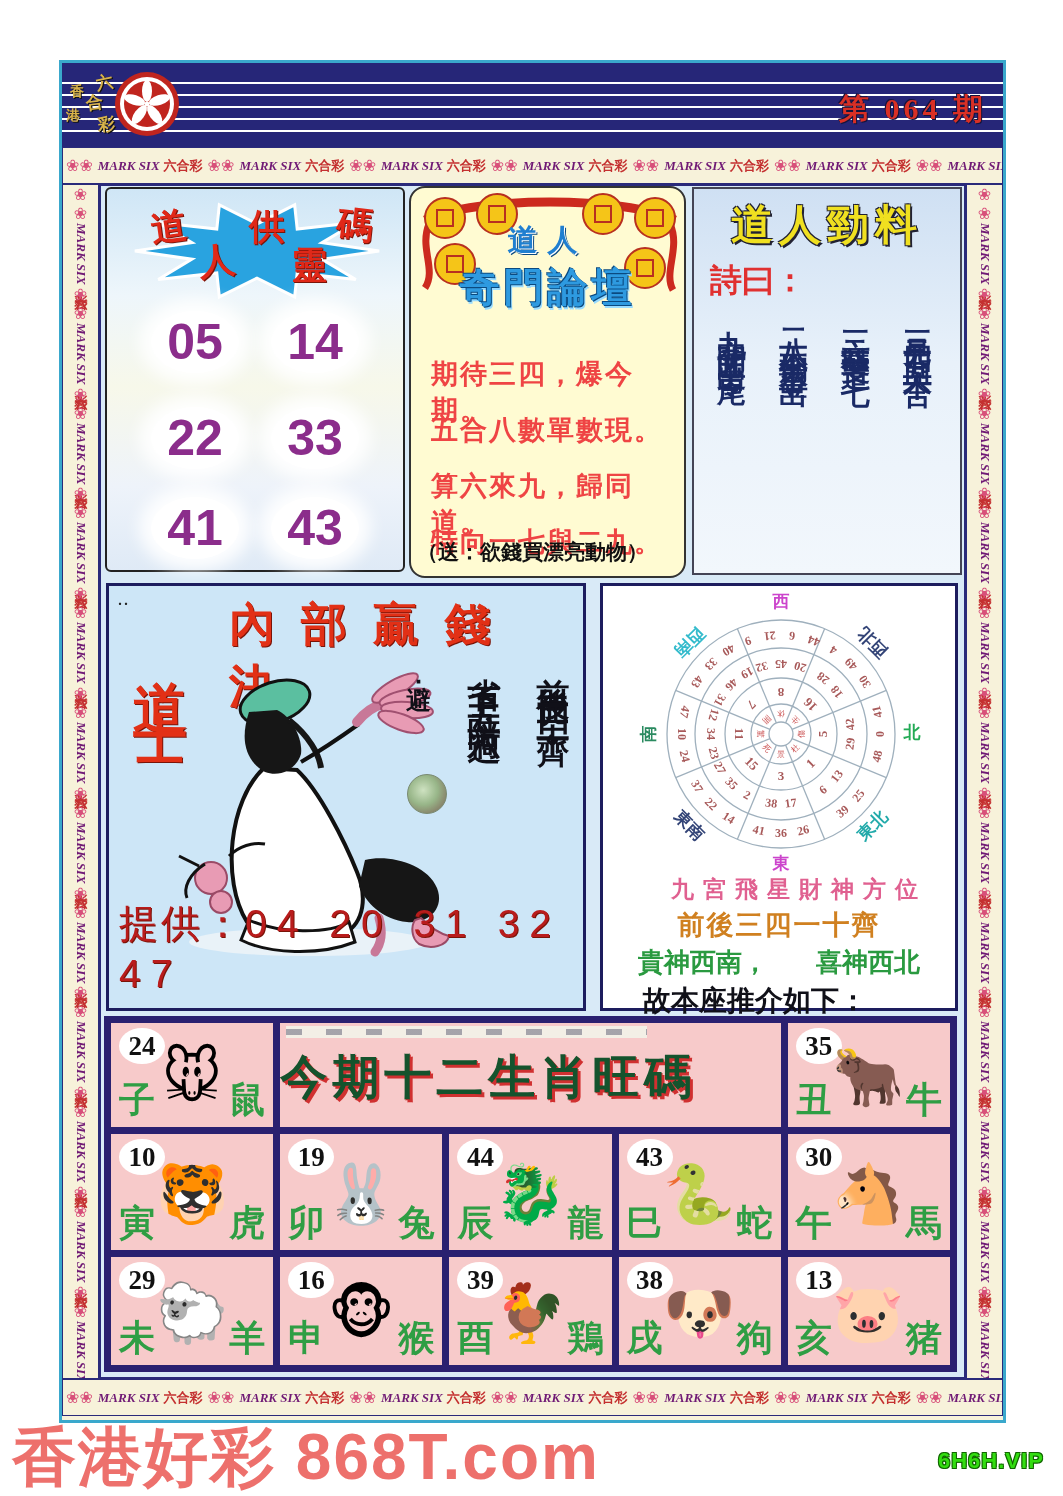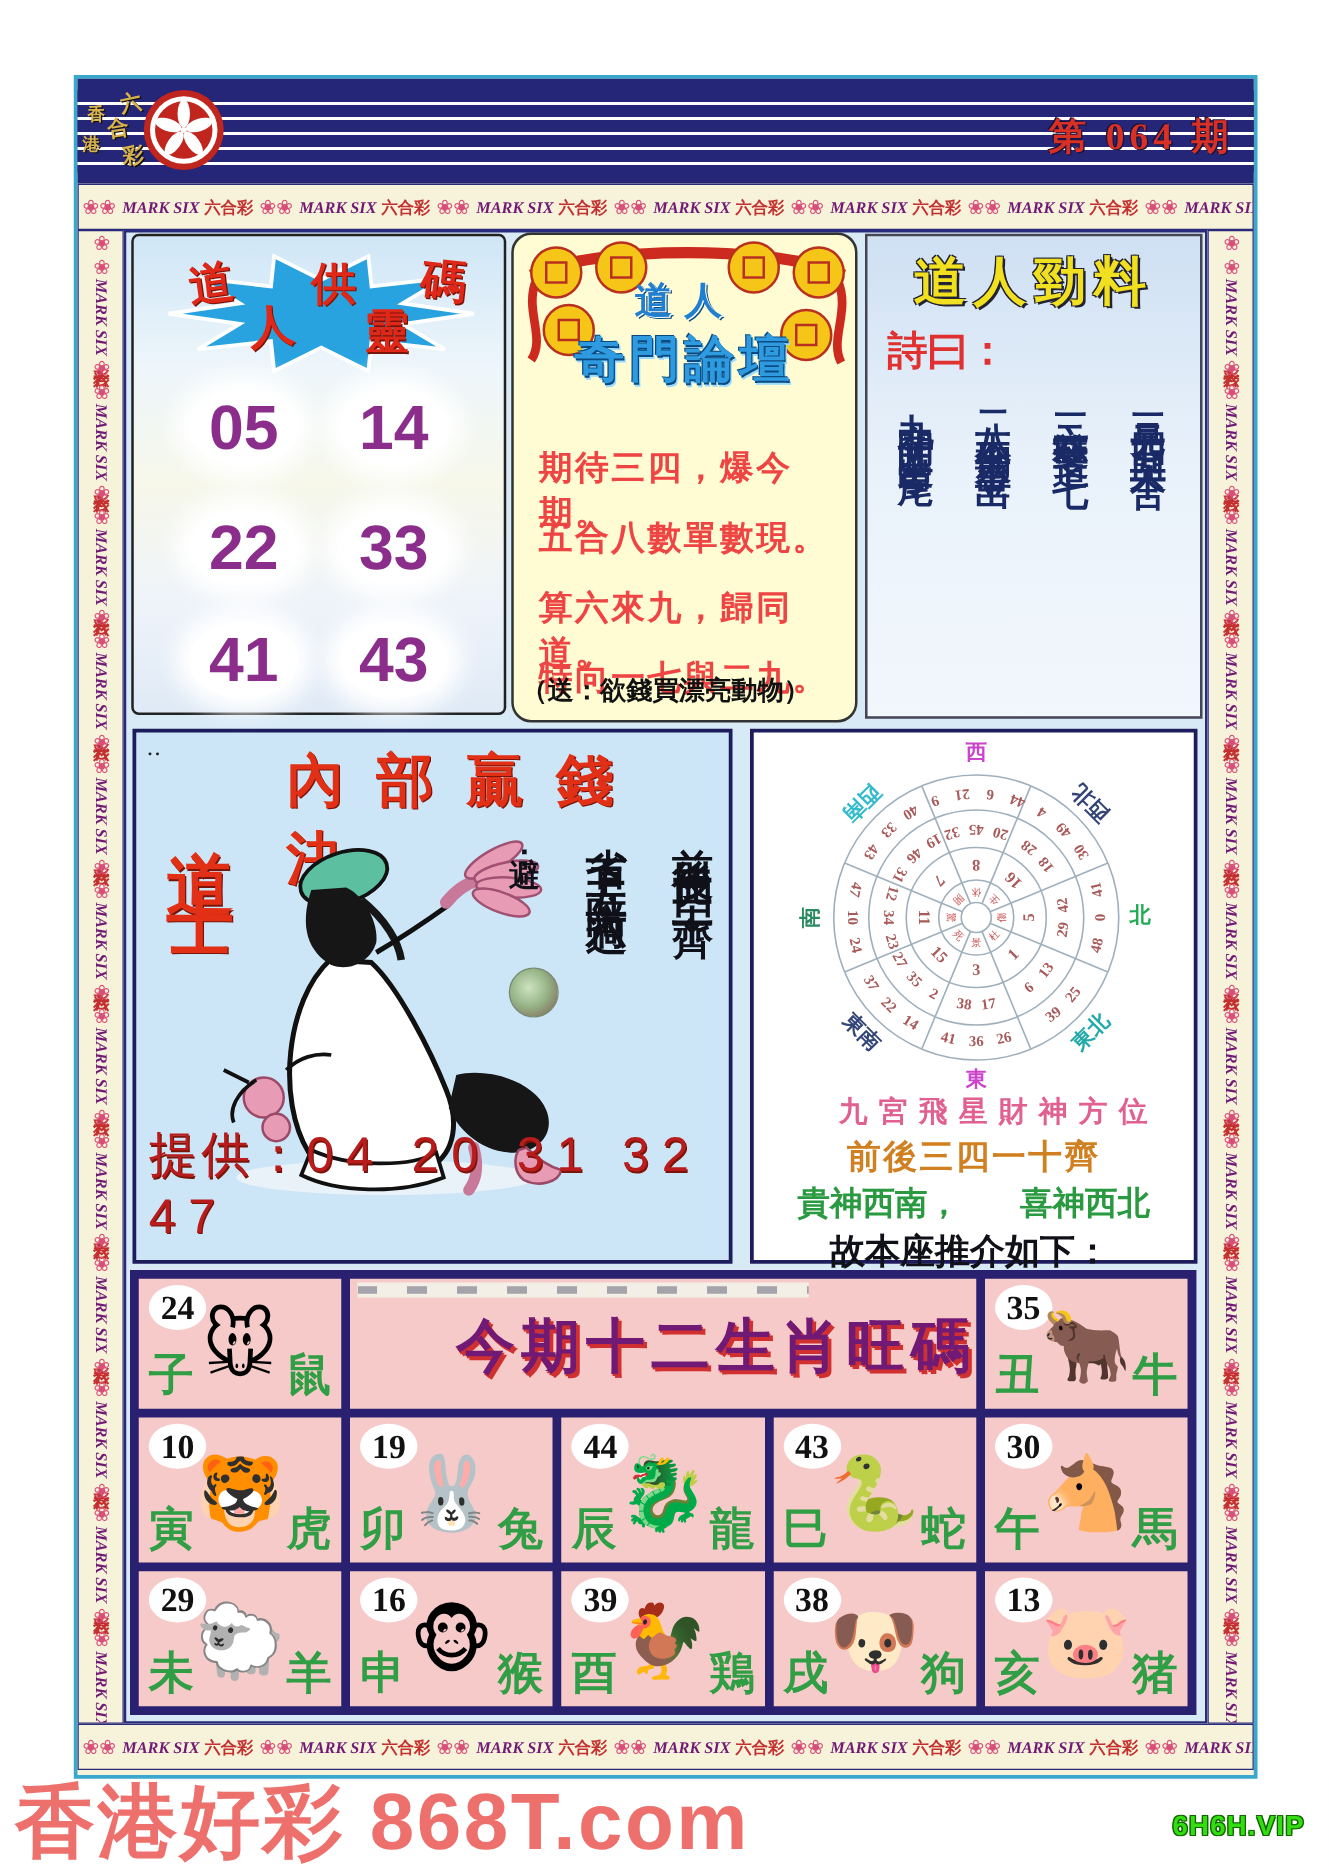--- a/index.html
+++ b/index.html
@@ -78,41 +78,41 @@
   #doc-tigong { position:absolute; left:10px; bottom:12px; color:#b91c1c; font-size:39px; font-weight:normal; letter-spacing:3px; text-shadow:1px 1px 0 #7a1408; }
   #doc-tigong .nums { font-family:"Liberation Sans",sans-serif; letter-spacing:10px; }
 
   
   #box-wheel { position:absolute; left:600px; top:583px; width:358px; height:428px; background:#fff; border:3px solid #1d1d5e; z-index:5; }
   #wheel-captions { position:absolute; left:0; right:0; top:288px; text-align:center; }
   #wc-title { color:#e06090; font-size:23px; font-weight:bold; letter-spacing:9px;padding-left:40px; }
   #wc-line1 { color:#d08020; font-size:27px; font-weight:bold; letter-spacing:2px; margin-top:2px; }
   #wc-line2 { color:#2a9a40; font-size:26px; font-weight:bold; margin-top:2px; }
   #wc-line2 .gap { display:inline-block; width:48px; }
-  #wc-line3 { color:#101018; font-size:28px; font-weight:bold; margin-top:2px; text-align:left; padding-left:61px; }
+  #wc-line3 { color:#101018; font-size:28px; font-weight:bold; margin-top:2px; text-align:left; padding-left:40px; }
   #wc-tigong { margin-top:4px; text-align:left; padding-left:14px; color:#1a1a30; font-size:27px; font-weight:bold; }
   .pill { display:inline-block; background:#d9d9d9; border-radius:50%; padding:1px 10px; margin:0 3px;
     font-family:"Liberation Sans",sans-serif; color:#111; }
 
   
   #zodiac { position:absolute; left:104px; top:1016px; width:853px; height:356px; background:#2a2070; border:7px solid #2a2070;
     display:grid; grid-template-columns:repeat(5,1fr); grid-template-rows:104px 116px 108px; gap:7px; z-index:5; }
   .zcell { position:relative; background:#f7caca; overflow:hidden; }
   .znum { position:absolute; top:5px; left:8px; background:#fff; border-radius:50%; min-width:46px; height:36px;
     display:flex; align-items:center; justify-content:center; font-family:"Liberation Serif",serif;
     font-size:27px; font-weight:bold; color:#111; padding:0 6px; }
   .zart { position:absolute; left:50%; top:52%; transform:translate(-50%,-50%); font-size:58px; line-height:1;
     font-family:"DejaVu Sans",sans-serif; }
   .zbranch { position:absolute; left:8px; bottom:2px; color:#2f9e44; font-size:36px; font-weight:bold; }
   .zanimal { position:absolute; right:8px; bottom:2px; color:#2f9e44; font-size:36px; font-weight:bold; }
   #banner-cell { grid-column:2/5; position:relative; background:#f7caca; }
   #erased { position:absolute; left:6px; top:3px; width:72%; height:12px; background:#f3efe6; }
   #erased:before { content:""; position:absolute; inset:3px 0; background:repeating-linear-gradient(90deg,#66667a 0 16px,transparent 16px 40px); opacity:.55; }
-  #banner-text { position:absolute; left:0; right:0; top:50%; transform:translateY(-46%); text-align:right;
-    color:#701a75; font-size:47px; font-weight:bold; letter-spacing:5px;
+  #banner-text { position:absolute; left:0; right:0; top:50%; transform:translateY(-46%); text-align:left;
+    color:#14532d; font-size:47px; font-weight:bold; letter-spacing:5px;
     text-shadow:3px 3px 0 #d03030,1px 1px 0 #d03030; }
 
   
   #wm-main { position:absolute; left:12px; top:1414px; z-index:9; color:rgba(233,80,76,.82);
     font-family:"Liberation Sans",sans-serif; font-size:64px; font-weight:bold; letter-spacing:2px; }
   #wm-corner { position:absolute; left:938px; top:1448px; z-index:9; color:#33dd11; font-family:"Liberation Sans",sans-serif;
     font-size:22px; font-weight:bold; letter-spacing:1px;
     text-shadow:1px 1px 0 #116600,-1px -1px 0 #116600,1px -1px 0 #116600,-1px 1px 0 #116600; }
 </style>
 </head>

